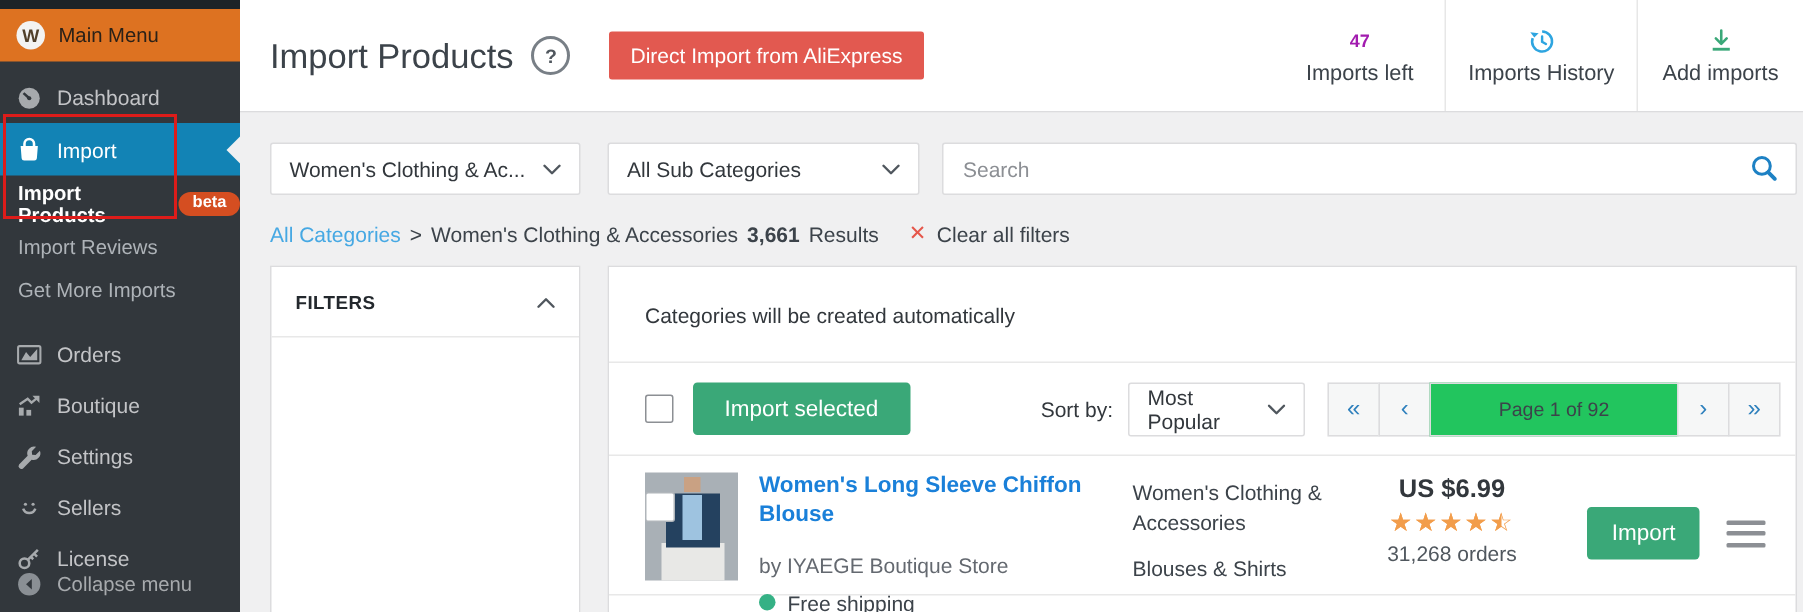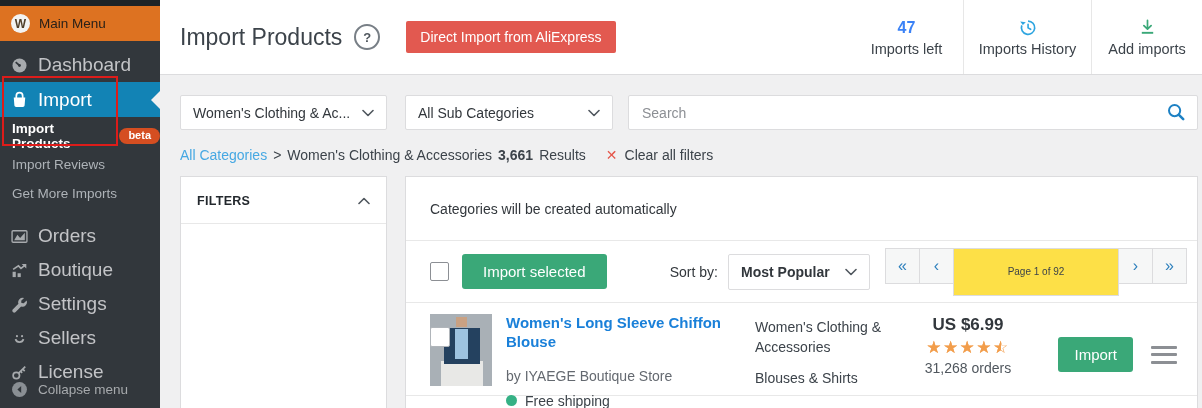--- a/index.html
+++ b/index.html
@@ -5,42 +5,42 @@
   html,body{margin:0;padding:0;}
   body{width:1202px;height:408px;overflow:hidden;font-family:"Liberation Sans","DejaVu Sans",sans-serif;background:#f0f0f1;-webkit-font-smoothing:antialiased;}
   #app{position:relative;width:1202px;height:408px;overflow:hidden;}
 
   
   .sidebar{position:absolute;left:0;top:0;width:160px;height:408px;background:#32373c;z-index:2;}
   .sb-topstrip{height:6px;background:#1d2327;}
   .sb-mainmenu{height:35px;background:#dd7221;display:flex;align-items:center;padding-left:11px;gap:9px;cursor:pointer;}
   .wp-logo{width:19px;height:19px;border-radius:50%;background:#f3f3f2;color:#51402a;font-size:12px;font-weight:bold;display:flex;align-items:center;justify-content:center;flex:0 0 auto;}
   .sb-mainmenu .lbl{font-size:13.5px;color:#2a2118;font-weight:500;}
-  .sb-item{height:34px;display:flex;align-items:center;padding-left:11px;gap:10px;color:#c3c4c7;font-size:19px;cursor:pointer;position:relative;}
+  .sb-item{height:34px;display:flex;align-items:center;padding-left:11px;gap:10px;color:#c3c4c7;font-size:14px;cursor:pointer;position:relative;}
   .sb-item .ico{width:17px;height:17px;display:flex;align-items:center;justify-content:center;flex:0 0 auto;}
   .sb-item.first{margin-top:7px;}
   .sb-item.active{background:#1283b5;color:#fff;height:35px;}
   .sb-item.active::after{content:"";position:absolute;right:0;top:50%;margin-top:-9px;border:9px solid transparent;border-right:9px solid #f0f0f1;}
   .sb-sub{padding:4px 0 2px 0;}
   .sb-subitem{height:29px;display:flex;align-items:center;padding-left:12px;font-size:13.5px;color:#aeb3b8;cursor:pointer;}
   .sb-subitem.current{color:#fff;font-weight:bold;}
   .badge-beta{margin-left:7px;background:#d54e21;color:#fff;font-size:11px;font-weight:bold;padding:2.5px 9px;border-radius:10px;line-height:1;}
   .sb-group{margin-top:9px;}
   .sb-collapse{position:absolute;left:0;bottom:3px;width:100%;height:31px;display:flex;align-items:center;padding-left:11px;gap:10px;color:#a7aaad;font-size:13.5px;cursor:pointer;}
   .hl-box{position:absolute;left:2px;top:76px;width:112px;height:66px;border:2px solid #dd1c1a;z-index:6;pointer-events:none;}
 
   
   .topbar{position:absolute;left:160px;top:0;width:1042px;height:74px;background:#fff;border-bottom:1px solid #dcdcde;display:flex;align-items:center;z-index:1;}
   .page-title{font-size:23px;font-weight:400;color:#3c434a;margin-left:20px;}
   .help-circ{width:22px;height:22px;border:2px solid #787f86;border-radius:50%;color:#50575e;font-size:13px;font-weight:bold;display:flex;align-items:center;justify-content:center;margin-left:12px;cursor:pointer;}
   .btn-red{margin-left:26px;background:#e25950;color:#fff;border:none;border-radius:2px;font-size:14px;padding:8px 14px;cursor:pointer;font-family:inherit;}
   .stats{position:absolute;right:0;top:0;height:74px;display:flex;}
   .stat-cell{display:flex;flex-direction:column;align-items:center;justify-content:center;gap:4px;}
   .stat-cell.b{border-left:1px solid #e7e7e7;}
-  .stat-val{font-size:16px;font-weight:bold;color:#3b82f6;line-height:19px;text-align:center;}
+  .stat-val{font-size:12px;font-weight:bold;color:#a21caf;line-height:19px;text-align:center;}
   .stat-lbl{font-size:14.5px;color:#3c434a;}
   .stat-cell .ico{height:19px;display:flex;align-items:center;}
   .w113{width:113px;} .w127{width:127px;} .w110{width:110px;}
   .stat-cell.link{cursor:pointer;}
 
   
   .workspace{position:absolute;left:160px;top:75px;width:1042px;height:333px;background:#f0f0f1;}
   .controls{display:flex;margin:20px 4px 0 20px;}
   .selectbox{background:#fff;border:1px solid #dcdcde;border-radius:2px;height:35px;display:flex;align-items:center;justify-content:space-between;padding:0 12px;font-size:14px;color:#32373c;cursor:pointer;box-sizing:border-box;}
   .sel-cat{width:207px;margin-right:18px;}
@@ -66,25 +66,25 @@
   .fp-sel{width:100%;height:36px;margin-bottom:21px;}
 
   .content-panel{flex:1;margin-left:18px;display:flex;flex-direction:column;}
   .note-row{height:64px;display:flex;align-items:center;padding-left:24px;border-bottom:1px solid #e8e8e8;font-size:14px;color:#32373c;box-sizing:border-box;}
   .toolbar-row{height:62px;display:flex;align-items:center;padding:0 10px 0 24px;border-bottom:1px solid #e8e8e8;box-sizing:border-box;}
   .checkbox{width:19px;height:19px;background:#fff;border:1px solid #8c8f94;border-radius:2px;box-sizing:border-box;cursor:pointer;flex:0 0 auto;}
   .btn-green{background:#3aa878;color:#fff;border:none;border-radius:3px;font-size:15px;padding:9px 21px;cursor:pointer;font-family:inherit;}
   .tb-import{margin-left:13px;}
   .spacer{flex:1;}
   .sort-lbl{font-size:14px;color:#32373c;margin-right:10px;}
-  .sel-sort{width:142px;height:36px;font-weight:bold;}
+  .sel-sort{width:118px;height:36px;}
   .pagination{display:flex;margin-left:15px;}
   .pg-btn{width:35px;height:36px;background:#f6f7f7;border:1px solid #dcdcde;color:#2e80bd;font-size:16px;display:flex;align-items:center;justify-content:center;cursor:pointer;box-sizing:border-box;margin-left:-1px;}
   .pg-btn.f{margin-left:0;}
-  .pg-label{width:166px;height:48px;background:#fde047;border:1px solid #dcdcde;display:flex;align-items:center;justify-content:center;font-size:10px;color:#3c434a;box-sizing:border-box;margin-left:-1px;}
+  .pg-label{width:166px;height:36px;background:#22c55e;border:1px solid #dcdcde;display:flex;align-items:center;justify-content:center;font-size:13px;color:#3c434a;box-sizing:border-box;margin-left:-1px;}
 
   .product-row{height:93px;display:flex;align-items:flex-start;padding:11px 10px 0 24px;border-bottom:1px solid #e8e8e8;box-sizing:border-box;}
   .thumb{position:relative;width:62px;height:72px;flex:0 0 auto;cursor:pointer;background-color:#a9b0b6;background-repeat:no-repeat;
     background-image:
       linear-gradient(#c9a183,#c9a183),
       linear-gradient(#9ec3e0,#9ec3e0),
       linear-gradient(#24415f,#24415f),
       linear-gradient(#e8e8e6,#e8e8e6);
     background-size:11px 10px,13px 30px,36px 36px,42px 25px;
     background-position:26px 3px,25px 15px,14px 14px,11px 47px;}

